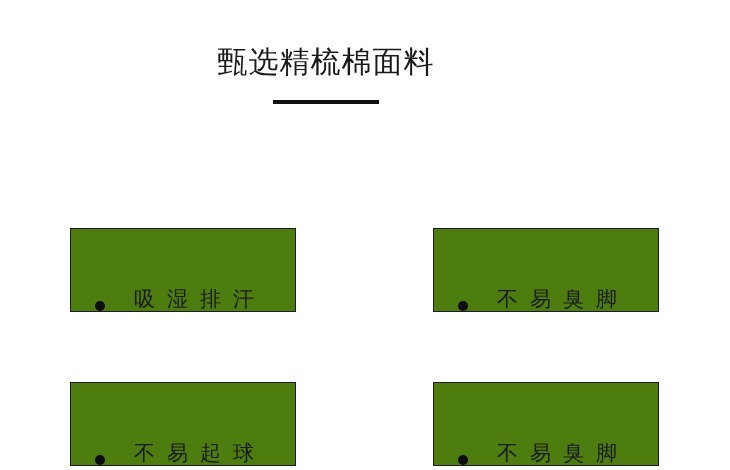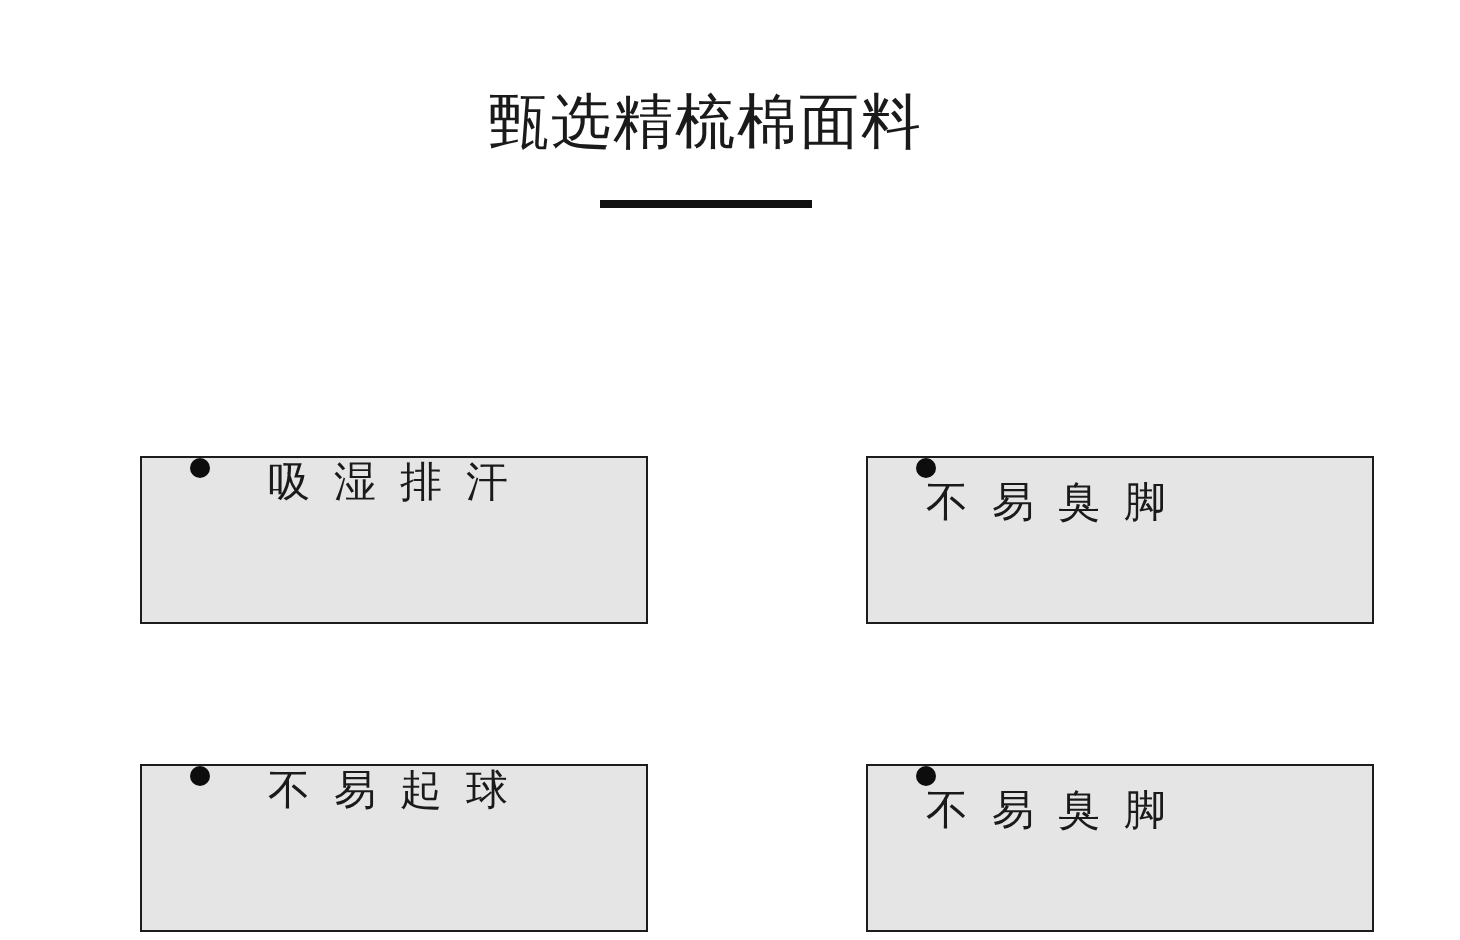--- a/index.html
+++ b/index.html
@@ -22,21 +22,20 @@
     background: #ffffff;
   }
 
   
   .title-block {
     position: absolute;
     left: 0;
     top: 44px;
     width: 652px;
     text-align: center;
-    padding-left: 27px;
   }
 
   .page-title {
     font-size: 30px;
     line-height: 36px;
     color: #1a1a1a;
     font-weight: 400;
     letter-spacing: 1px;
     white-space: nowrap;
   }
@@ -52,31 +51,31 @@
   .feature-grid {
     position: absolute;
     left: 70px;
     top: 228px;
     width: 591px;
     height: 204px;
   }
 
   .feature-box {
     position: absolute;
-    width: 254px;
+    width: 226px;
     height: 84px;
     border: 1.5px solid #1c1c1c;
-    background: #e5e5e5;
+    background: #4d7c0f;
     box-sizing: border-box;
     display: flex;
-    align-items: flex-start;
+    align-items: flex-end;
   }
 
   .feature-box.col-left  { left: 0px; }
-  .feature-box.col-right { left: 363px; flex-direction: column; }
+  .feature-box.col-right { left: 363px; }
   .feature-box.row-top    { top: 0px; }
   .feature-box.row-bottom { top: 118px; margin-top: 36px; }
 
   .bullet-dot {
     width: 10px;
     height: 10px;
     border-radius: 50%;
     background: #0d0d0d;
     margin-left: 24px;
     flex: 0 0 auto;

